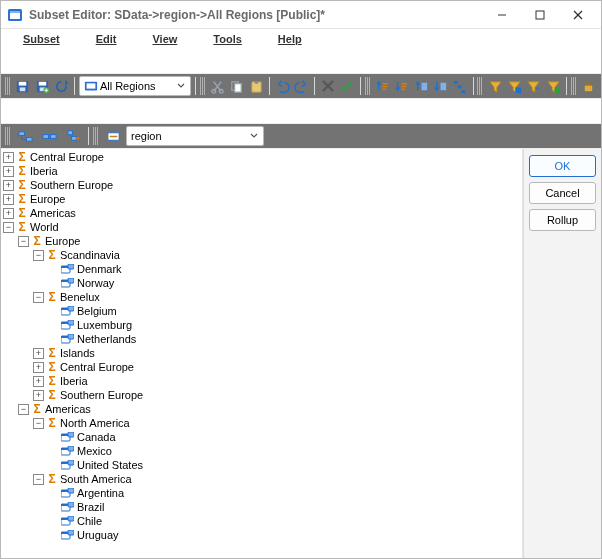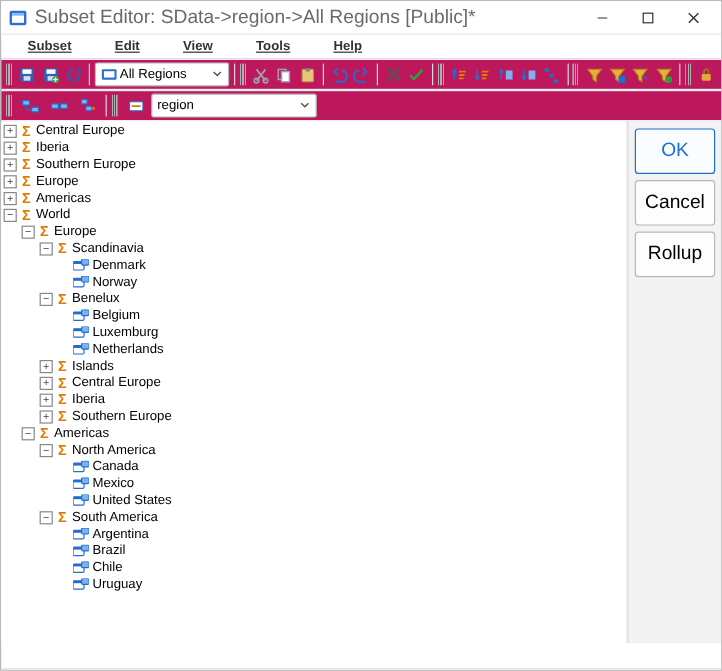--- a/index.html
+++ b/index.html
@@ -15,60 +15,61 @@
   }
   
   .titlebar {
     height: 28px;
     display: flex; align-items: center;
     padding: 0 4px 0 6px;
     background: #fff;
     border-bottom: 1px solid #e5e5e5;
   }
   .titlebar .appicon { width: 16px; height: 16px; margin-right:6px; flex:none;}
-  .titlebar .title { flex: 1; color: #6a6a6a; font-size: 16px; }
+  .titlebar .title { flex: 1; color: #6a6a6a; font-size: 12px; font-weight: bold; }
   .winbtn {
     width: 38px; height: 26px; display:flex; align-items:center; justify-content:center;
     color:#555;
   }
   
   .menubar {
     height: 20px; display:flex; align-items:center;
     padding: 0 6px; gap: 4px;
     color:#333;
   }
   .menubar span { padding: 1px 8px; }
   .mnemonic { text-decoration: underline; font-weight: bold; }
   
   .toolbar {
     height: 26px; display:flex; align-items:center;
     padding: 0 4px;
-    background:#be185d;
+    background:#737373;
     border-top:1px solid #eee; border-bottom:1px solid #eee;
     gap:2px;
+    margin-top:24px;
   }
   .grip { width:5px; height:18px; margin-right:2px; flex:none;
     background: repeating-linear-gradient(90deg,#b0b0b0 0 1px,transparent 1px 2px);}
   .tbtn { width:22px; height:22px; display:flex; align-items:center; justify-content:center; border-radius:2px;}
   .tbtn svg{ display:block;}
   .tsep { width:1px; height:18px; background:#d8d8d8; margin:0 2px; }
   .combo {
     height:20px; border:1px solid #b8b8b8; background:#fff; display:flex; align-items:center;
     padding:0 2px 0 4px; border-radius:2px;
   }
   .combo .ctext { flex:1; font-size:11px; color:#000; padding-right:4px;}
   .combo .carrow { width:14px;height:16px;display:flex;align-items:center;justify-content:center;}
   .combo-wide { width:140px; }
   .combo-dim { width:138px; }
   
   .main { display:flex; height: calc(559px - 28px - 20px - 26px - 26px - 22px - 2px); }
   .treewrap { flex:1; overflow:auto; border-right:1px solid #e5e5e5; padding:1px 0 0 2px; background:#fff;}
   .sidepanel { width:78px; background:#f3f3f3; border-left:1px solid #ddd; padding:6px 5px; display:flex; flex-direction:column; gap:5px;}
   .sidebtn {
-    height:38px; font-size:16px; background:#fdfdfd; border:1px solid #b8b8b8; border-radius:3px;
+    height:22px; font-size:11px; background:#fdfdfd; border:1px solid #b8b8b8; border-radius:3px;
     display:flex; align-items:center; justify-content:center; color:#000;
   }
   .sidebtn.primary { border:1px solid #1f6fd0; color:#1f6fd0; background:#fafdff;}
   
   .tree { font-size:11px; line-height:14px; }
   .node { display:flex; align-items:center; height:14px; white-space:nowrap;}
   .indent { flex:none; display:inline-block; height:14px;}
   .expander {
     width:11px;height:11px;border:1px solid #888; background:#fff; font-size:9px; line-height:9px;
     display:flex; align-items:center; justify-content:center; margin-right:2px; flex:none; color:#444;

